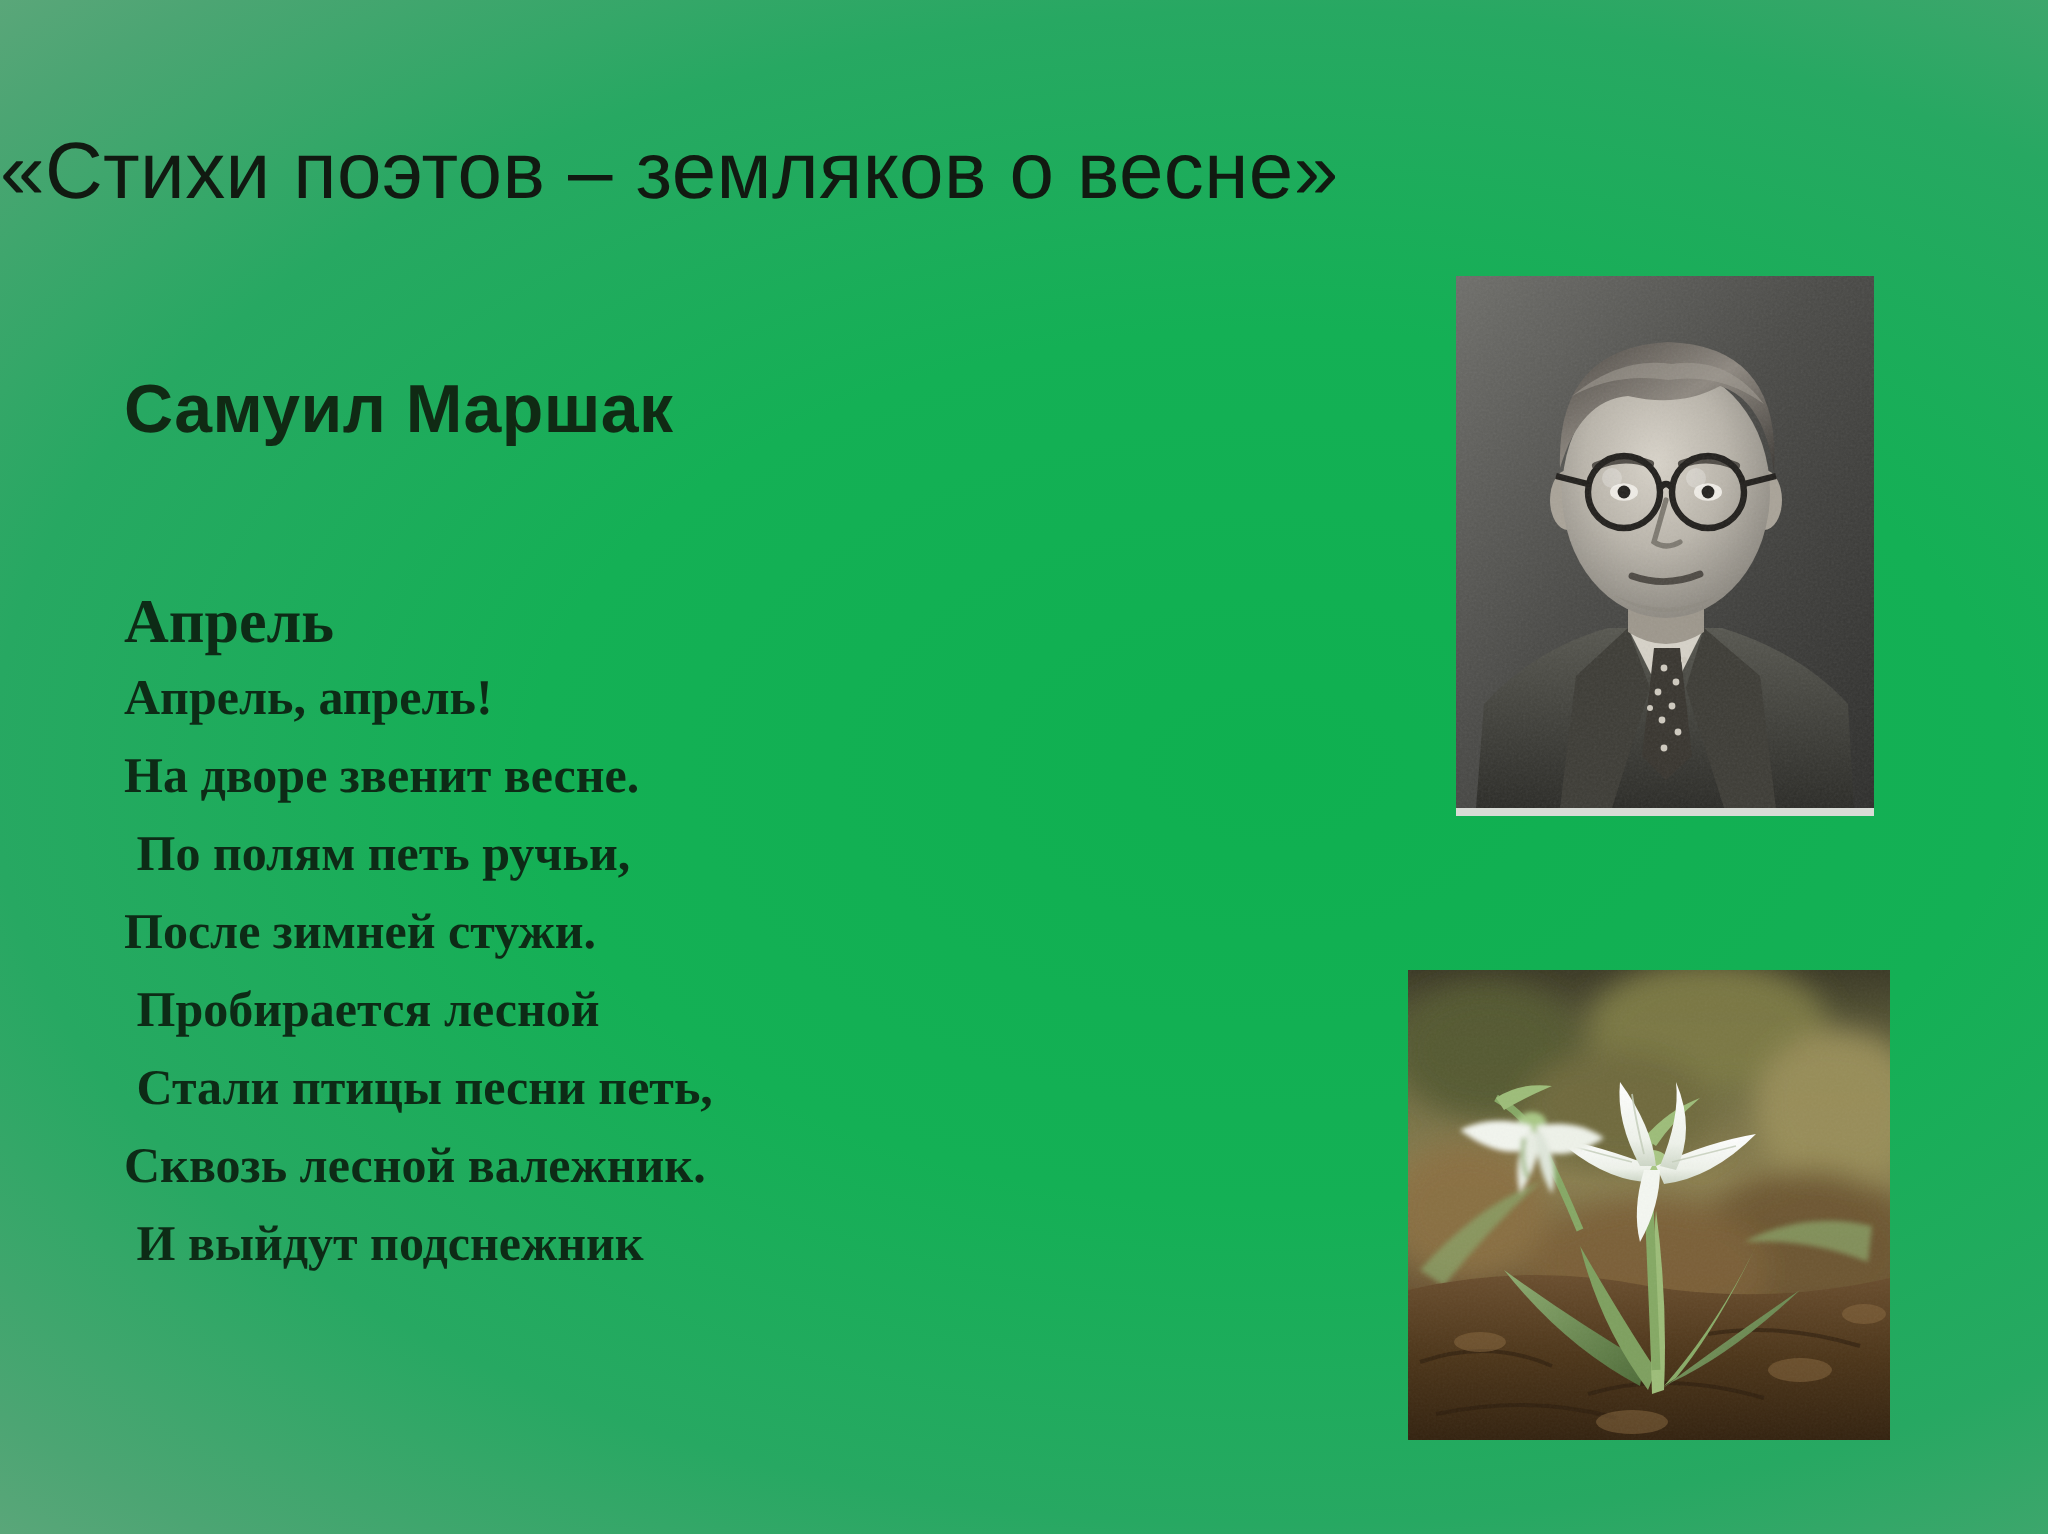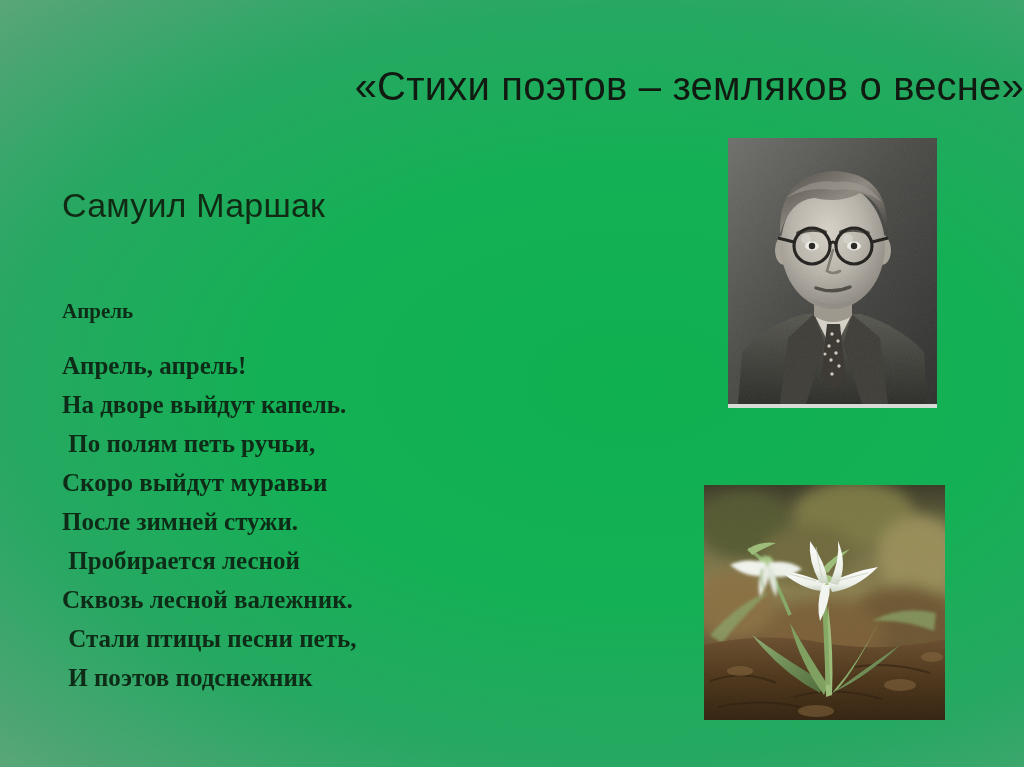--- a/index.html
+++ b/index.html
@@ -30,55 +30,55 @@
          #7aab88 90%,
          #82ad8c 100%);
   }
 
   
   #slide-title {
     position: absolute;
     left: 0;
     top: 64px;
     width: 1024px;
-    text-align: right;
+    text-align: left;
     font-family: "Liberation Sans", sans-serif;
     font-size: 40px;
     font-weight: 400;
     color: #111a11;
     letter-spacing: 0.2px;
     white-space: nowrap;
   }
 
   
   #author-name {
     position: absolute;
     left: 62px;
     top: 186px;
     font-family: "Liberation Sans", sans-serif;
     font-size: 34px;
-    font-weight: normal;
+    font-weight: bold;
     color: #102a14;
     letter-spacing: 0.2px;
   }
 
   
   #poem-block {
     position: absolute;
     left: 62px;
     top: 296px;
     width: 420px;
   }
   #poem-title {
     font-family: "Liberation Serif", serif;
-    font-size: 21px;
+    font-size: 31px;
     font-weight: bold;
     color: #0d2b16;
     line-height: 30px;
-    margin-bottom: 20px;
+    margin-bottom: 4px;
   }
   .poem-line {
     font-family: "Liberation Serif", serif;
     font-size: 25px;
     font-weight: 700;
     color: #0d2b16;
     line-height: 39px;
     white-space: pre;
   }
 
@@ -109,28 +109,27 @@
 <div id="slide">
 
   <div id="slide-title">«Стихи поэтов – земляков о весне»</div>
 
   <div id="author-name">Самуил Маршак</div>
 
   <div id="poem-block">
     <div id="poem-title">Апрель</div>
 
     <div class="poem-line">Апрель, апрель!</div>
-    <div class="poem-line">На дворе выйдут капель.</div>
+    <div class="poem-line">На дворе звенит весне.</div>
     <div class="poem-line"> По полям петь ручьи,</div>
-    <div class="poem-line">Скоро выйдут муравьи</div>
     <div class="poem-line">После зимней стужи.</div>
     <div class="poem-line"> Пробирается лесной</div>
+    <div class="poem-line"> Стали птицы песни петь,</div>
     <div class="poem-line">Сквозь лесной валежник.</div>
-    <div class="poem-line"> Стали птицы песни петь,</div>
-    <div class="poem-line"> И поэтов подснежник</div>
+    <div class="poem-line"> И выйдут подснежник</div>
   </div>
 
   <div class="photo-frame" id="portrait-photo">
     <svg viewBox="0 0 209 266" preserveAspectRatio="none" role="img">
       <defs>
         <linearGradient id="bwbg" x1="0" y1="0" x2="1" y2="1">
           <stop offset="0%" stop-color="#6e6e6a"></stop>
           <stop offset="45%" stop-color="#4a4a47"></stop>
           <stop offset="100%" stop-color="#2e2e2c"></stop>
         </linearGradient>

